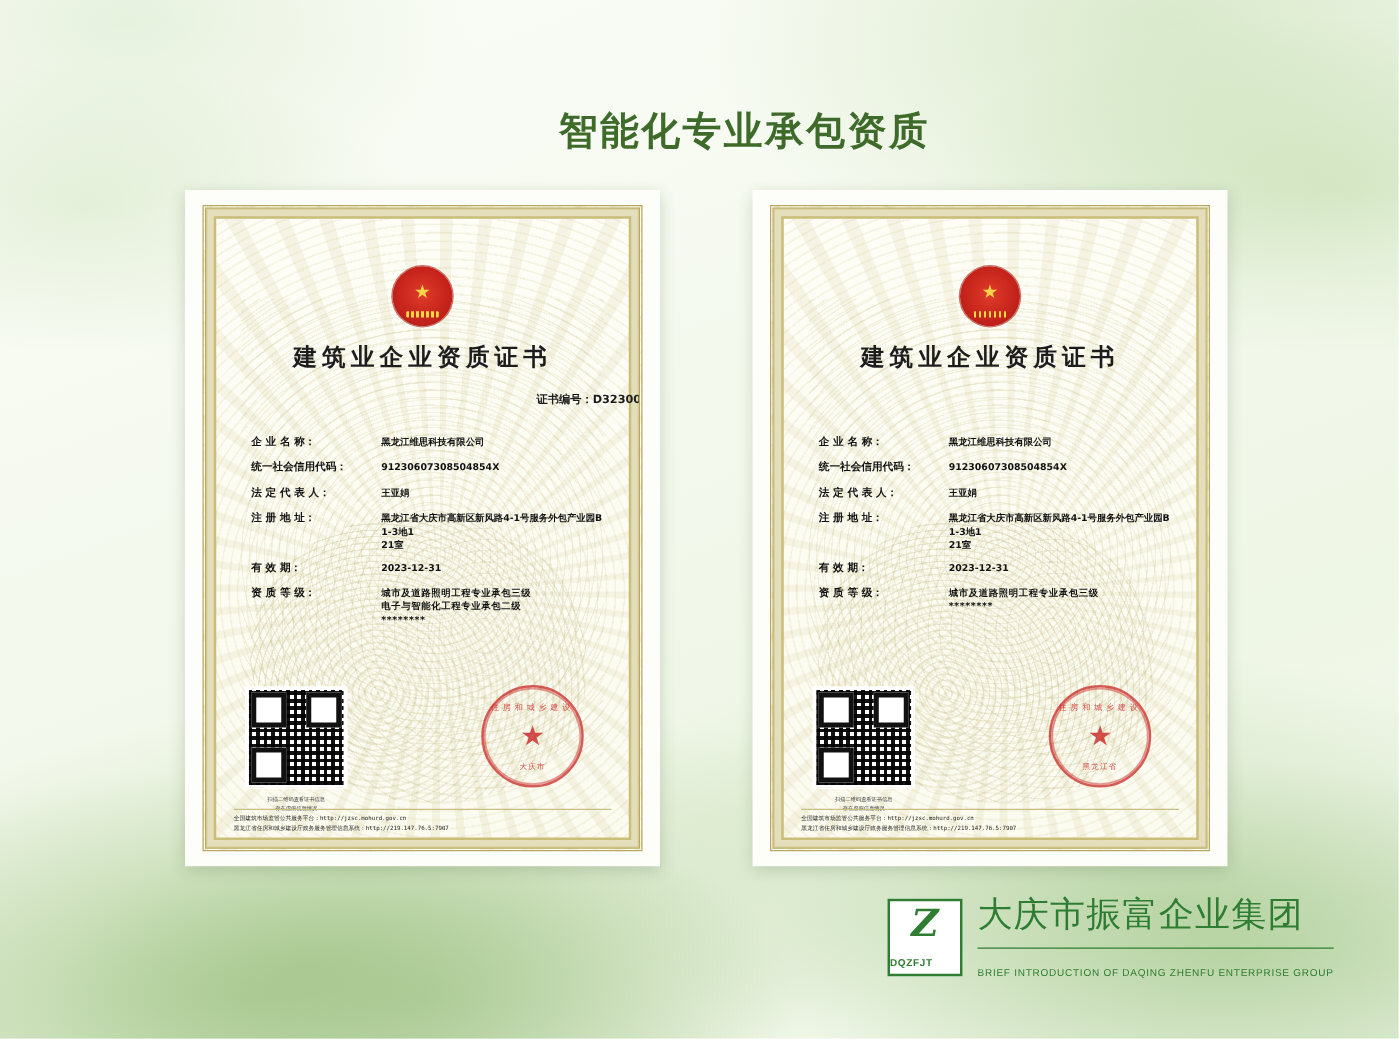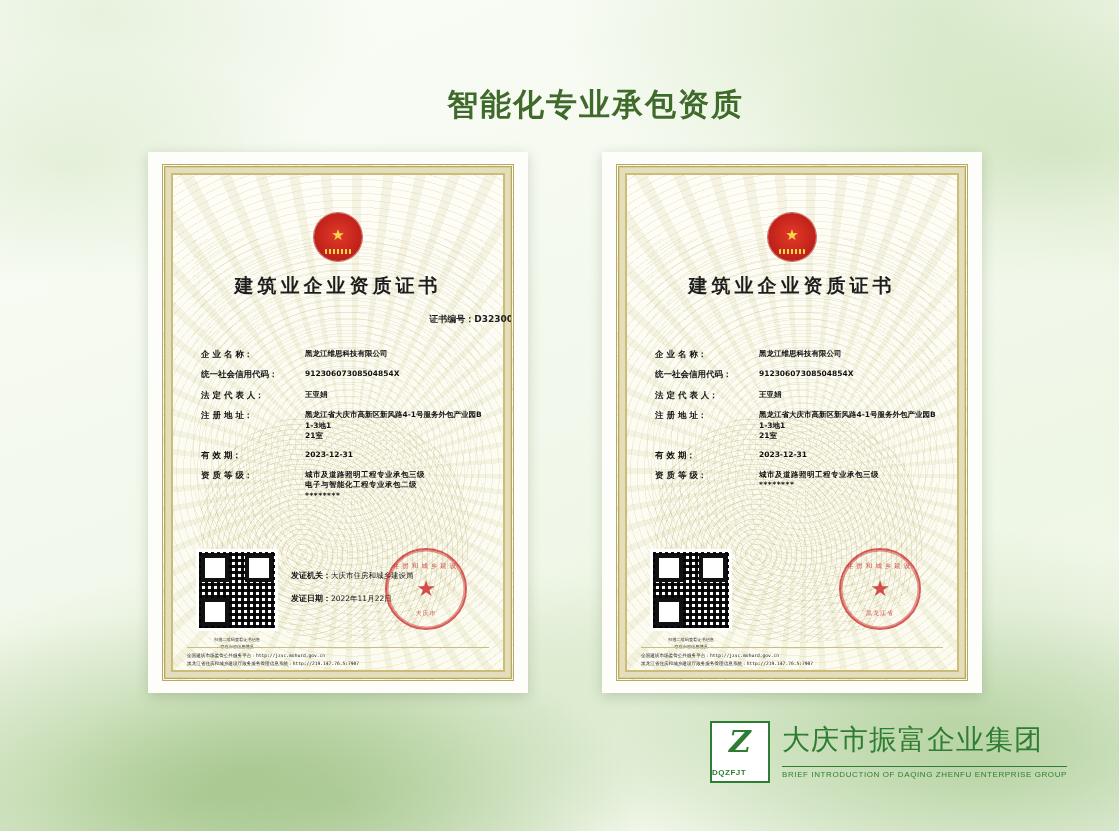--- a/index.html
+++ b/index.html
@@ -353,21 +353,21 @@
     letter-spacing: 1px;
     line-height: 1.1;
   }
   .logo-text .en {
     margin-top: 10px;
     font-family: "Liberation Sans", sans-serif;
     font-size: 8px;
     letter-spacing: .6px;
     color: #2f7d32;
     border-top: 1px solid #2f7d32;
-    padding-top: 3px;
+    padding-top: 15px;
   }
 </style>
 </head>
 <body>
 
 <div class="slide">
 
   <div class="swoosh sw1"></div>
   <div class="swoosh sw2"></div>
   <div class="swoosh sw3"></div>
@@ -418,28 +418,20 @@
 ********</span>
         </div>
       </div>
 
       <div class="qr">
           <div class="qr-bl"></div>
         </div>
       <div class="qr-caption" style="white-space:pre-line">扫描二维码查看证书信息
 存在虚假信息情况</div>
 
-      <div class="issuer-block">
-        <div class="issuer-row">
-          <span class="issuer-label">发证机关：</span><span class="issuer-val">大庆市住房和城乡建设局</span>
-        </div>
-        <div class="issuer-row">
-          <span class="issuer-label">发证日期：</span><span class="issuer-val">2022年11月22日</span>
-        </div>
-      </div>
 
       <div class="seal">
         <span class="seal-text">住房和城乡建设</span>
         <span class="seal-star">★</span>
         <span class="seal-sub">大庆市</span>
       </div>
 
       <div class="footnote">
         <div>全国建筑市场监管公共服务平台：http://jzsc.mohurd.gov.cn</div>
         <div>黑龙江省住房和城乡建设厅政务服务管理信息系统：http://219.147.76.5:7907</div>

